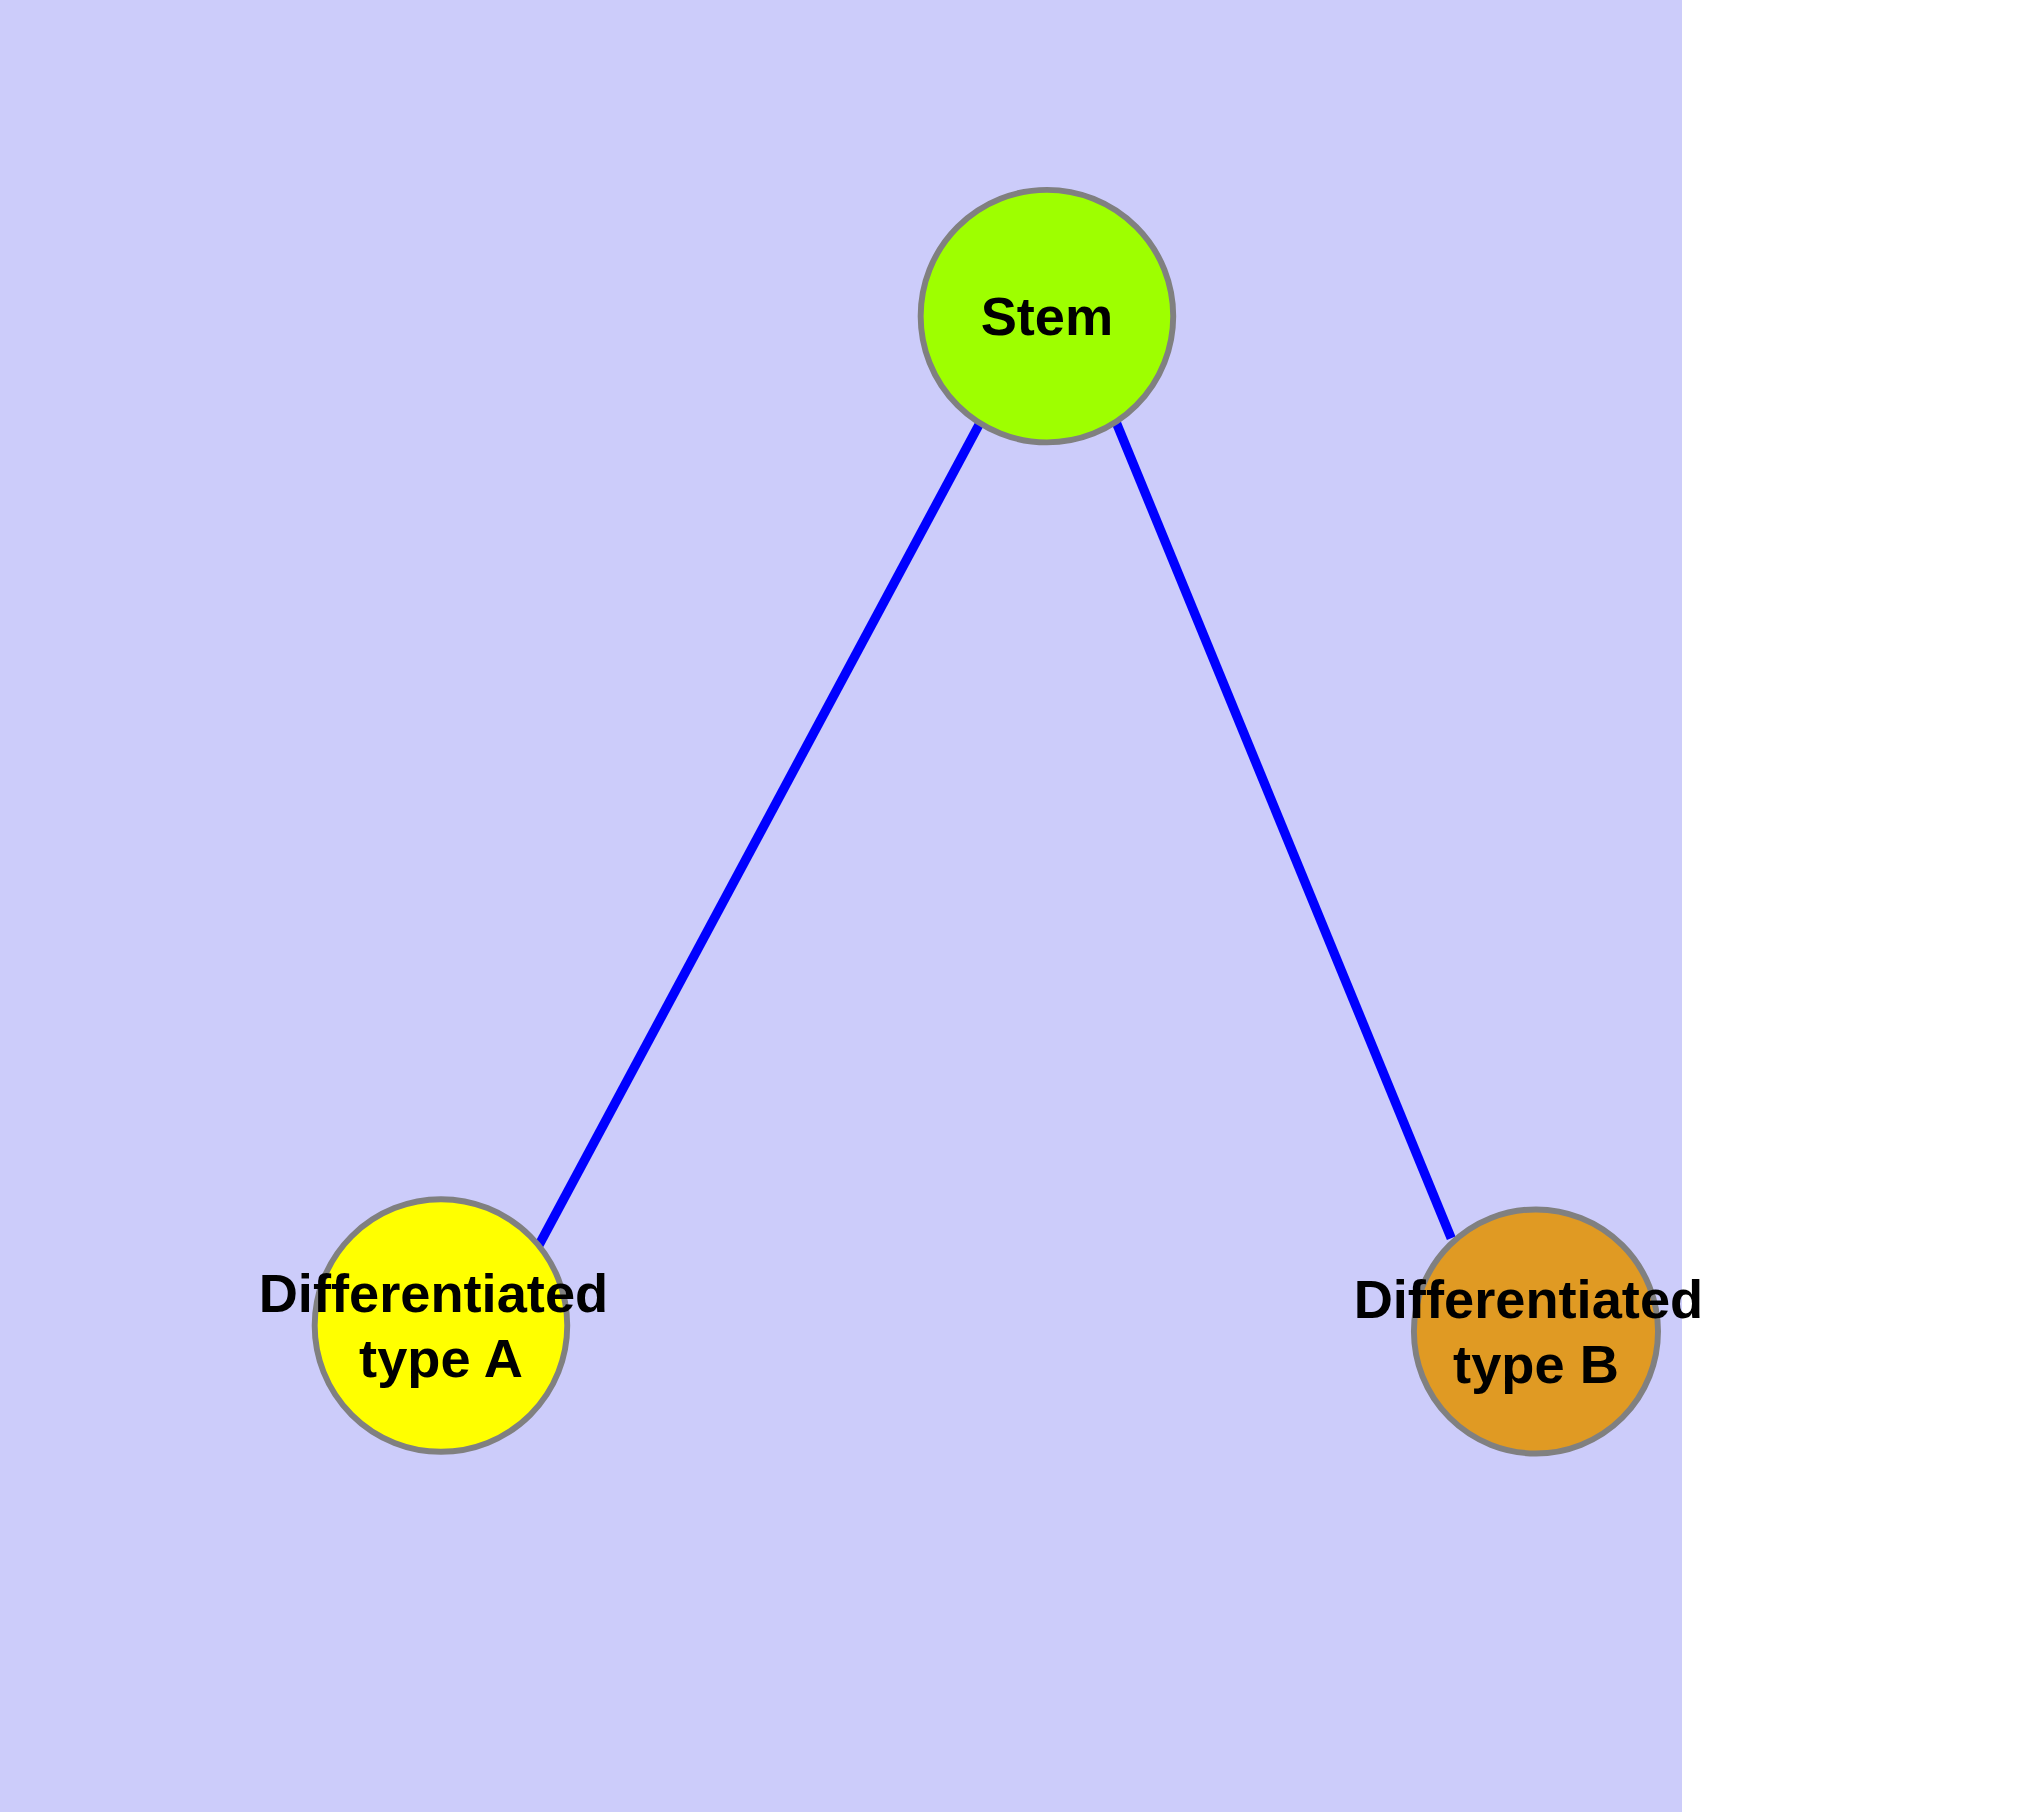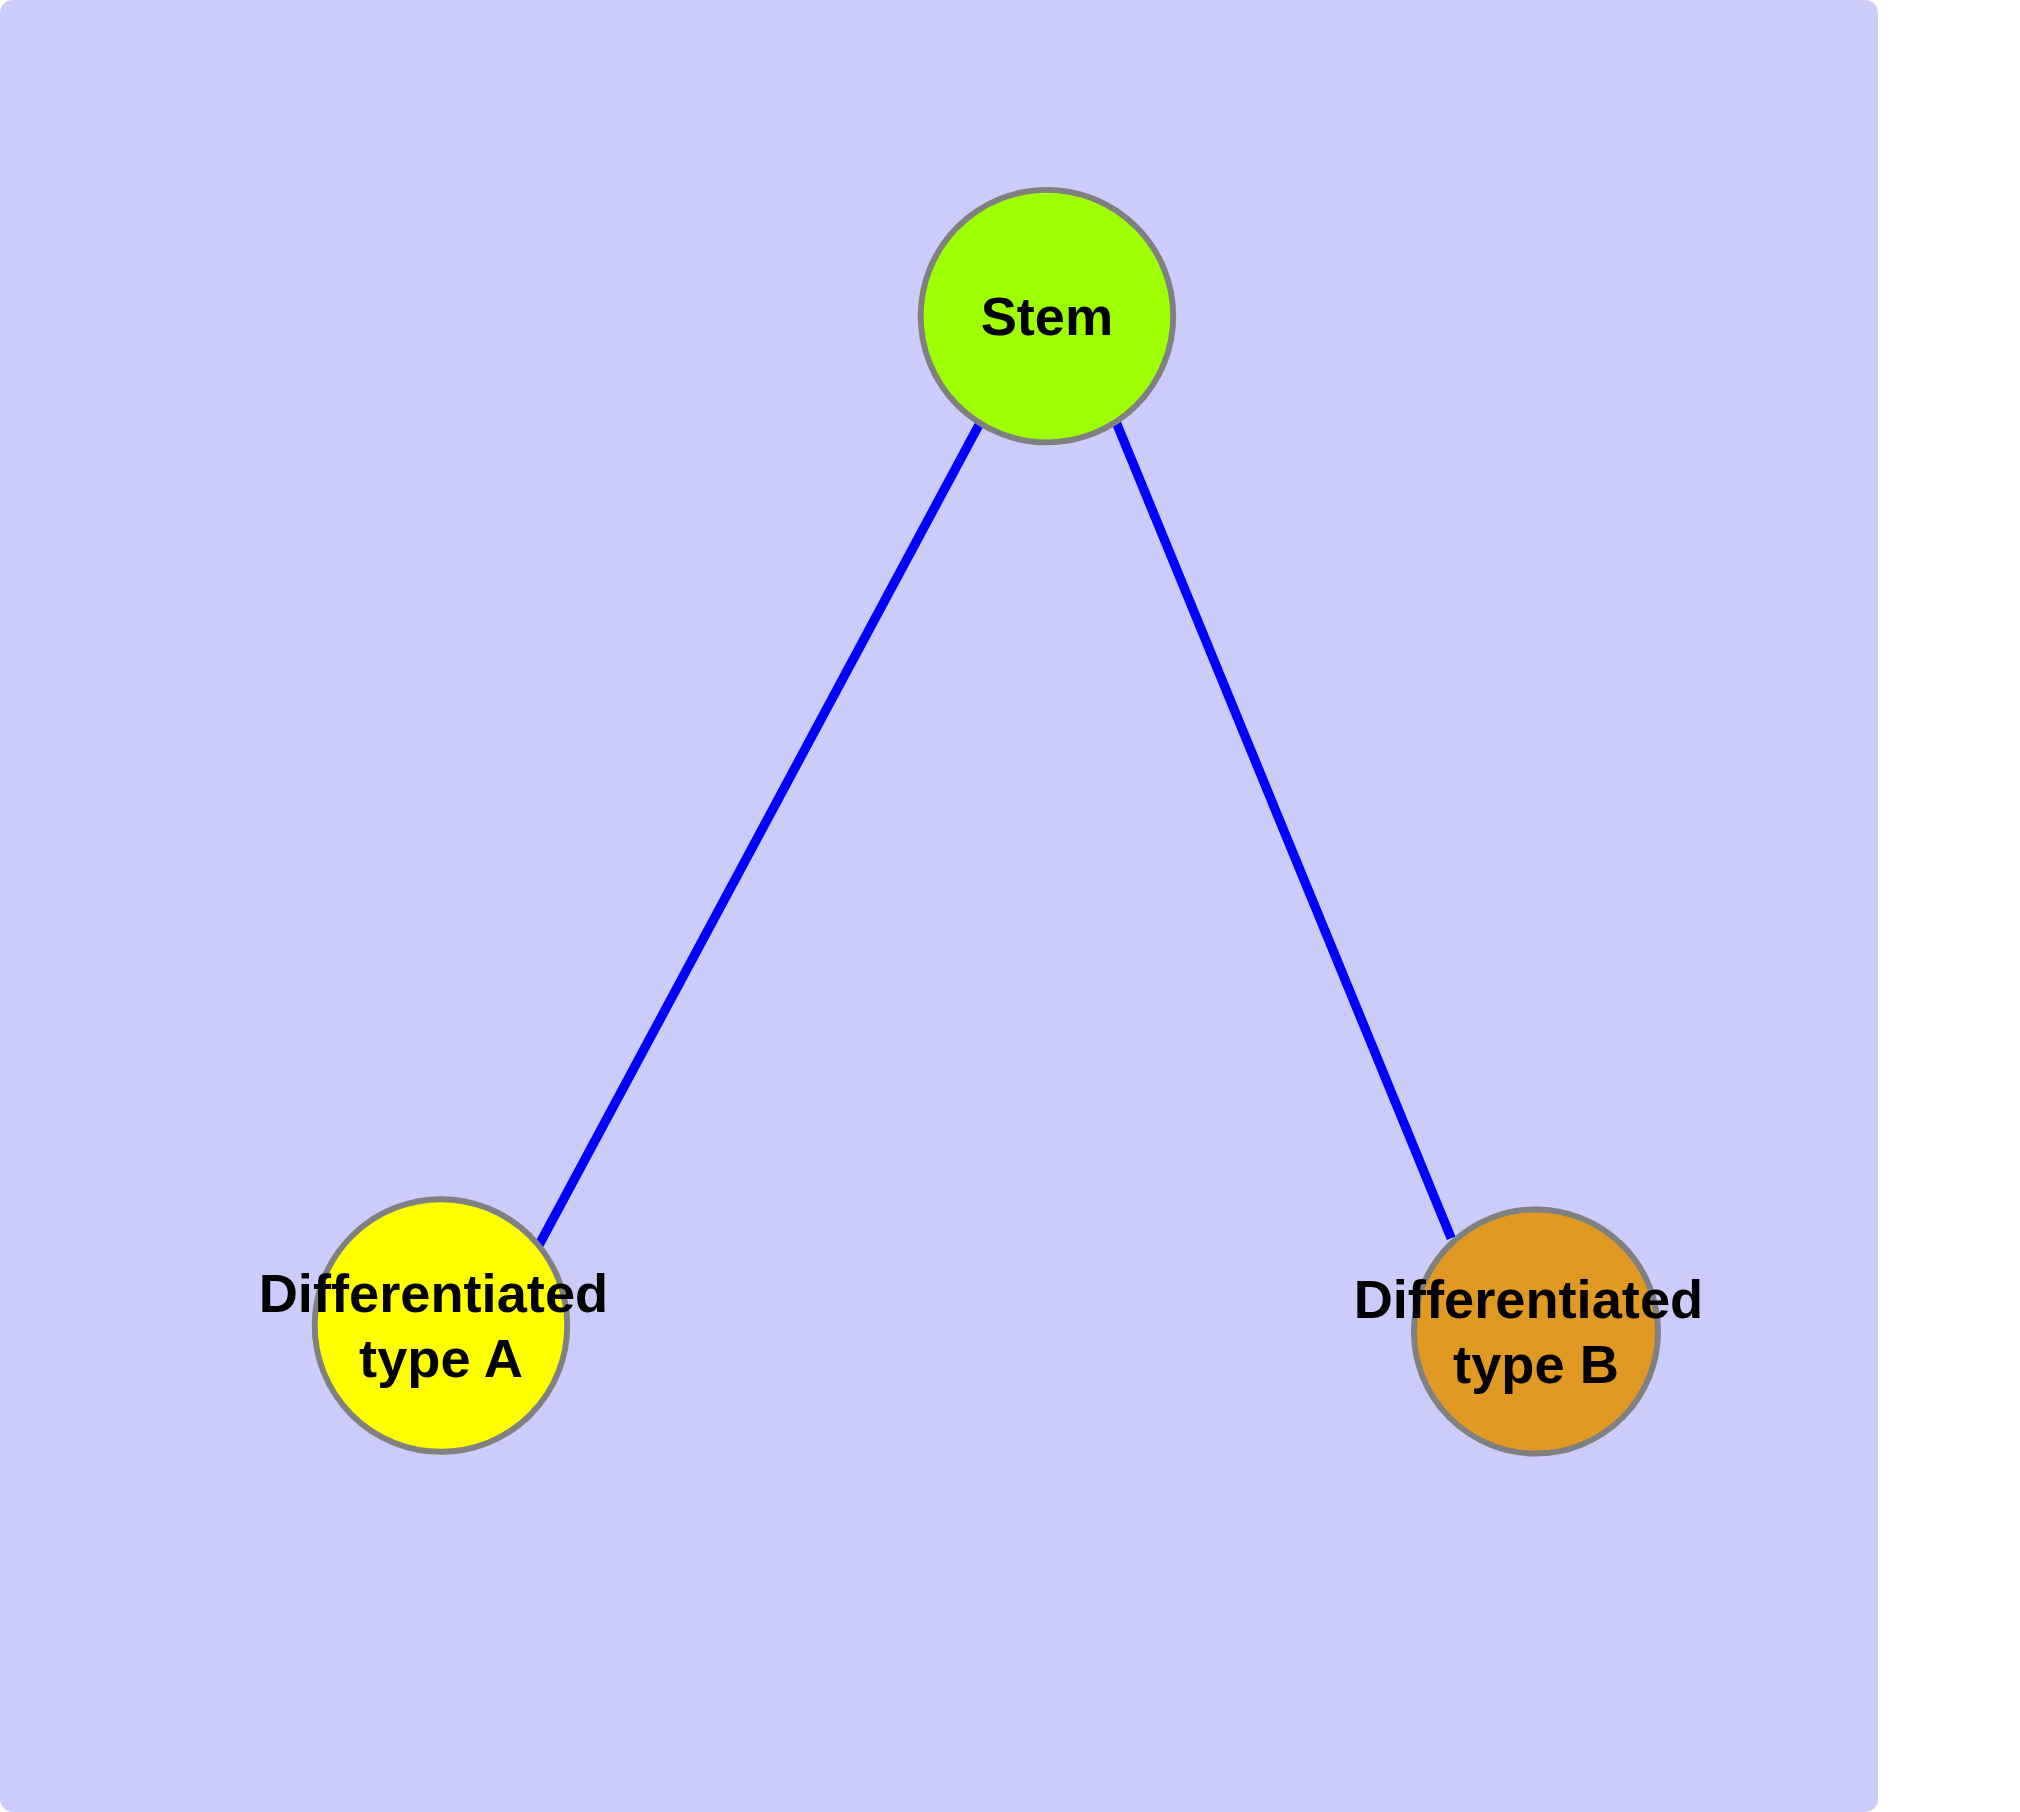--- a/index.html
+++ b/index.html
@@ -7,24 +7,23 @@
     padding: 0;
   }
   body {
     width: 2021px;
     height: 1812px;
     overflow: hidden;
     font-family: "Liberation Sans", sans-serif;
   }
   #canvas {
     position: relative;
-    width: 1878px;
+    width: 1682px;
     height: 1812px;
     background: #ccccfa;
-    border-radius: 13px;
   }
   #graph-svg {
     position: absolute;
     left: 0;
     top: 0;
     width: 2021px;
     height: 1812px;
   }
   .node-label {
     font-family: "Liberation Sans", sans-serif;

